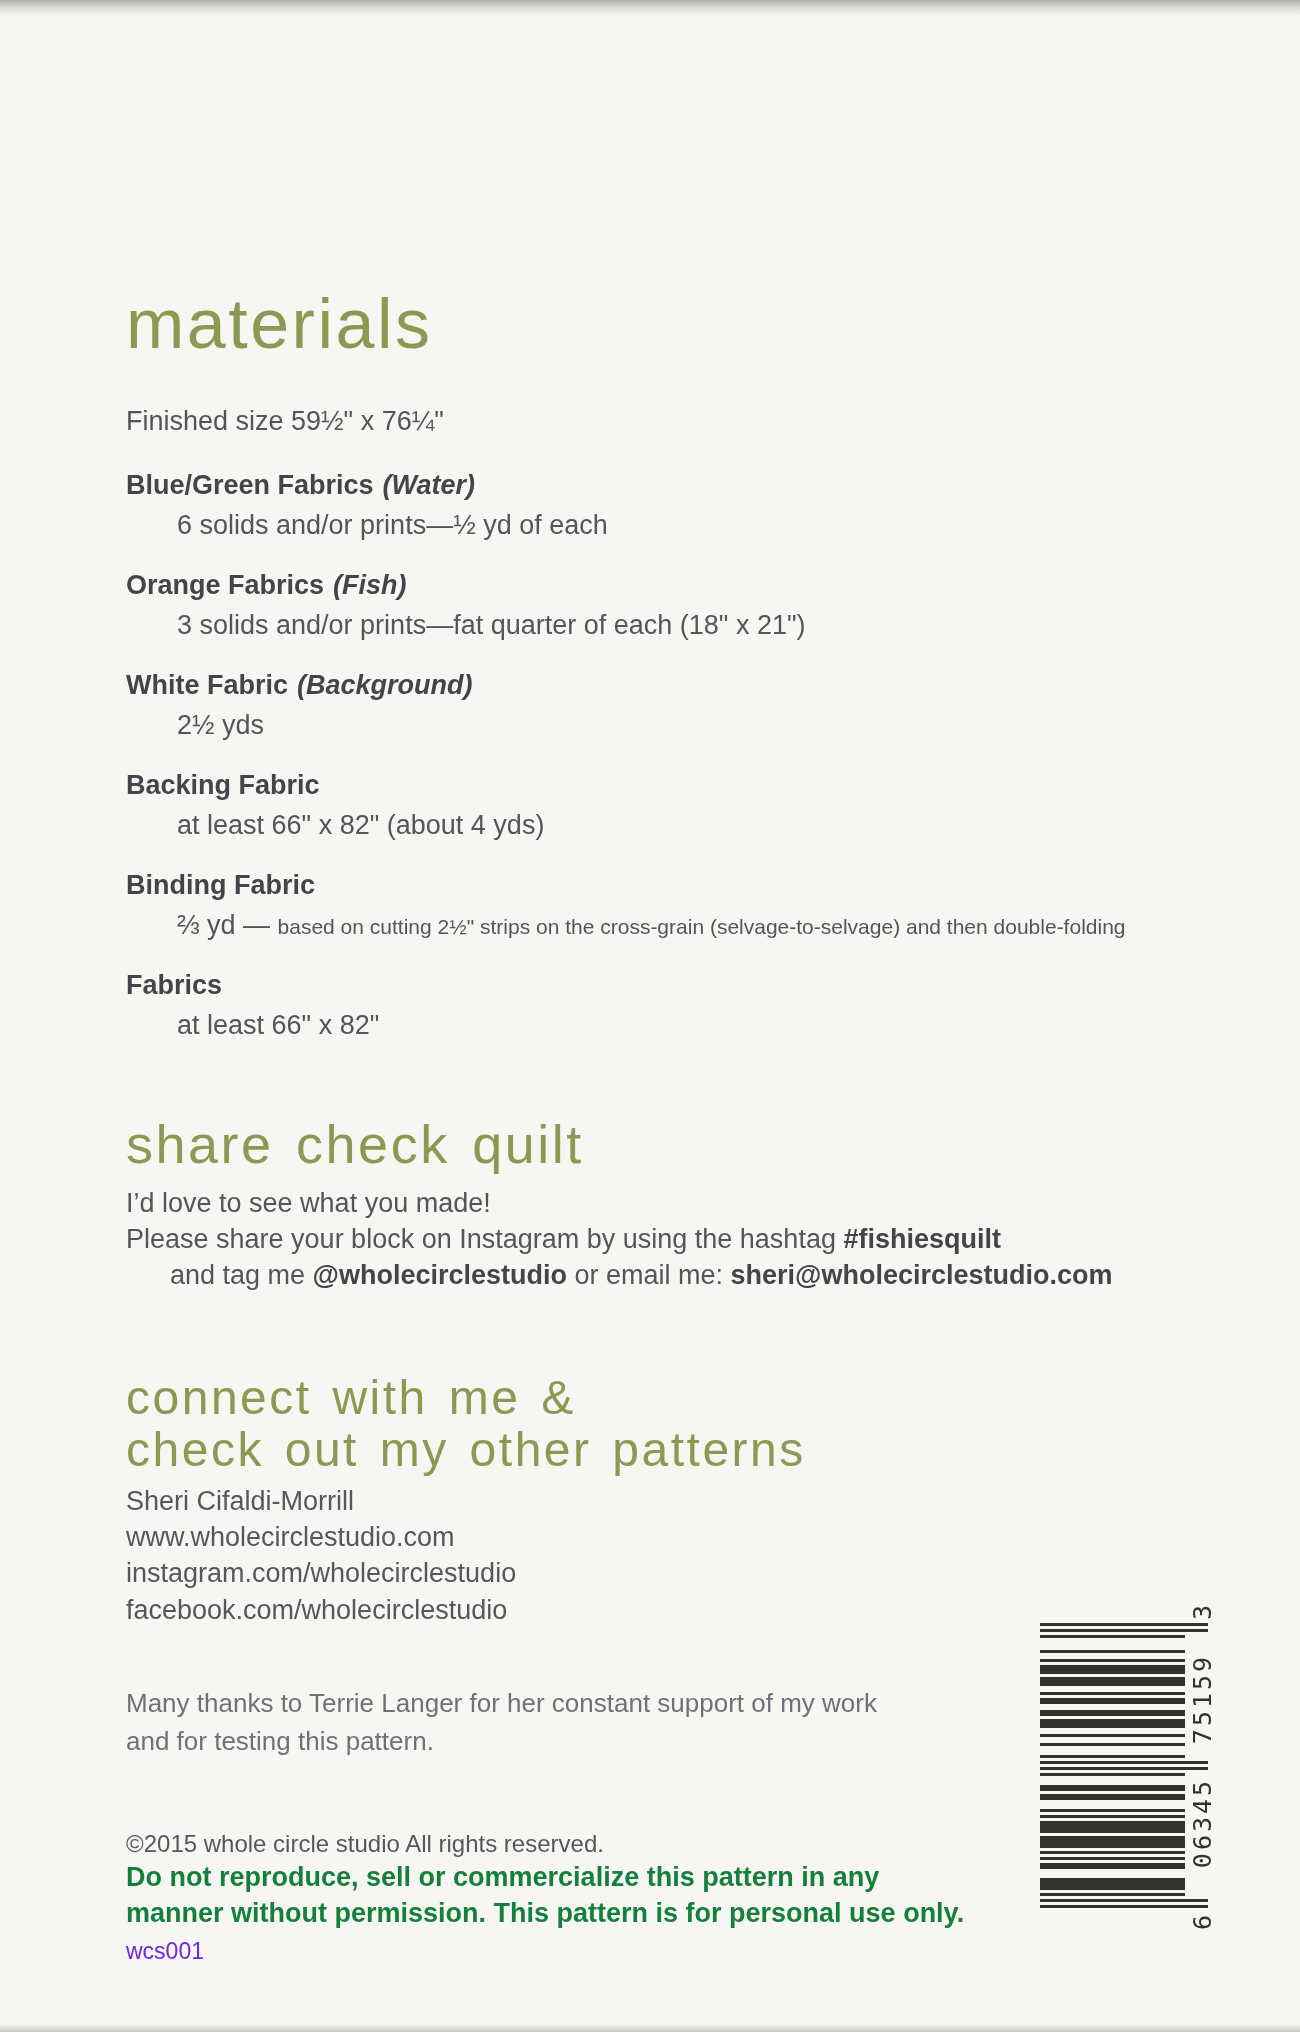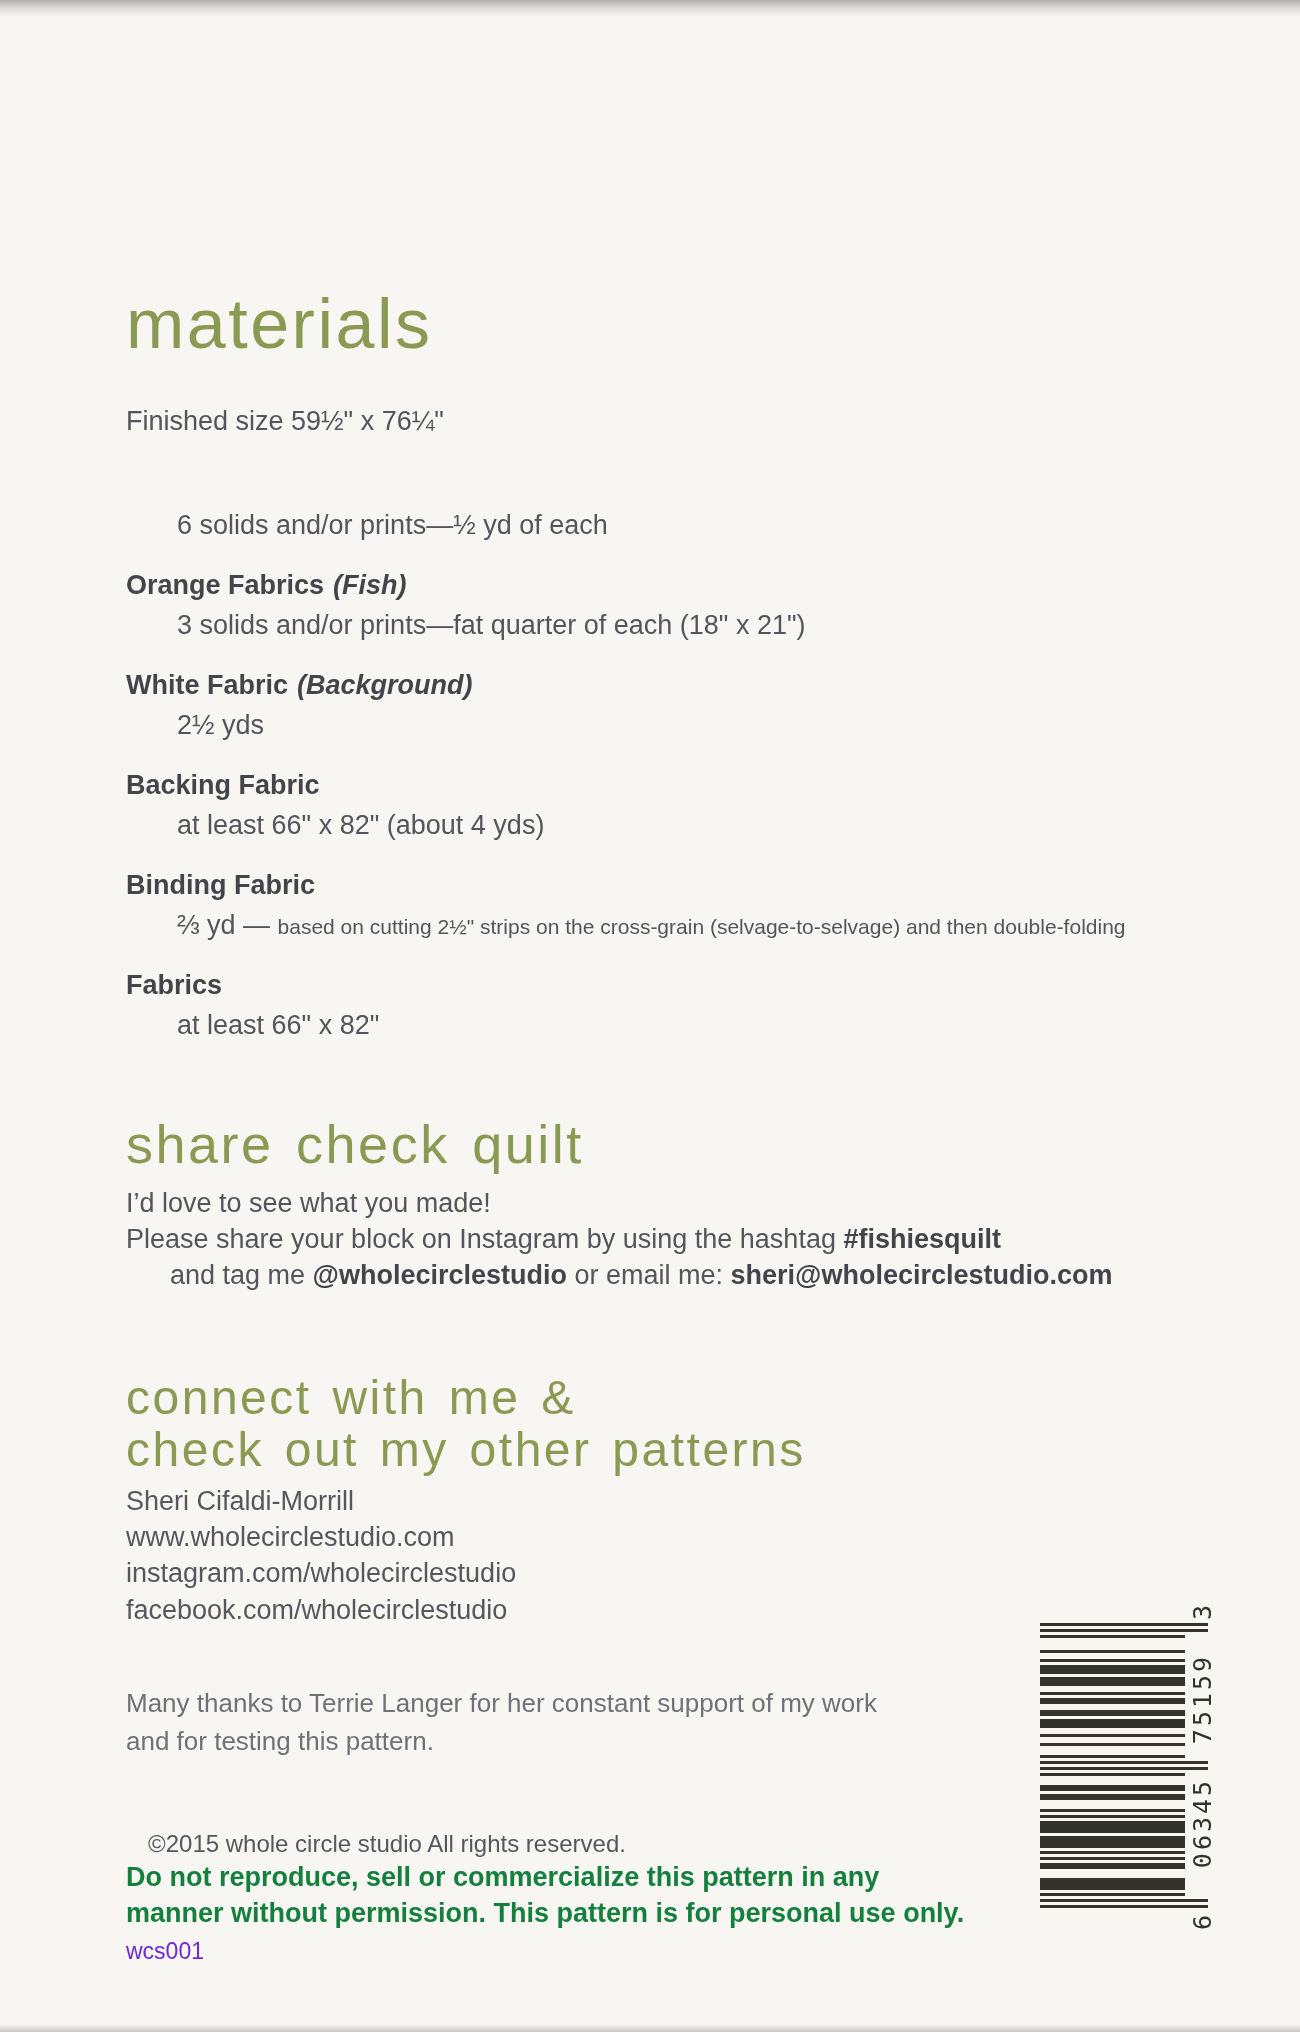--- a/index.html
+++ b/index.html
@@ -75,20 +75,21 @@
 </style>
 </head>
 <body>
 
 <div id="page">
 
   <div class="abs green-heading" style="left:126px;top:288px;font-size:70px;">materials</div>
 
   <div class="abs body-text" style="left:126px;top:404px;">Finished size 59½" x 76¼"</div>
 
+  <div class="abs mat-header" style="left:126px;top:470px;"><span>Blue/Green Fabrics</span><span class="mat-qualifier">(Water)</span></div>
   <div class="abs mat-detail" style="left:177px;top:510px;"><span>6 solids and/or prints—½ yd of each</span><span class="detail-small"></span></div>
 
   <div class="abs mat-header" style="left:126px;top:570px;"><span>Orange Fabrics</span><span class="mat-qualifier">(Fish)</span></div>
   <div class="abs mat-detail" style="left:177px;top:610px;"><span>3 solids and/or prints—fat quarter of each (18" x 21")</span><span class="detail-small"></span></div>
 
   <div class="abs mat-header" style="left:126px;top:670px;"><span>White Fabric</span><span class="mat-qualifier">(Background)</span></div>
   <div class="abs mat-detail" style="left:177px;top:710px;"><span>2½ yds</span><span class="detail-small"></span></div>
 
   <div class="abs mat-header" style="left:126px;top:770px;"><span>Backing Fabric</span><span class="mat-qualifier"></span></div>
   <div class="abs mat-detail" style="left:177px;top:810px;"><span>at least 66" x 82" (about 4 yds)</span><span class="detail-small"></span></div>
@@ -113,21 +114,21 @@
   </div>
 
   <div class="abs links-text" style="left:126px;top:1486px;">Sheri Cifaldi-Morrill</div>
   <div class="abs links-text" style="left:126px;top:1522px;">www.wholecirclestudio.com</div>
   <div class="abs links-text" style="left:126px;top:1595px;">facebook.com/wholecirclestudio</div>
   <div class="abs links-text" style="left:126px;top:1558px;">instagram.com/wholecirclestudio</div>
 
   <div class="abs thanks-text" style="left:126px;top:1688px;">Many thanks to Terrie Langer for her constant support of my work</div>
   <div class="abs thanks-text" style="left:126px;top:1726px;">and for testing this pattern.</div>
 
-  <div class="abs copyright-text" style="left:126px;top:1830px;margin-left:22px;">©2015 whole circle studio  All rights reserved.</div>
+  <div class="abs copyright-text" style="left:126px;top:1830px;">©2015 whole circle studio  All rights reserved.</div>
   <div class="abs notice-text" style="left:126px;top:1862px;">Do not reproduce, sell or commercialize this pattern in any</div>
   <div class="abs notice-text" style="left:126px;top:1898px;">manner without permission. This pattern is for personal use only.</div>
   <div class="abs sku-text" style="left:126px;top:1938px;">wcs001</div>
 
   <div id="barcode" class="abs">
     <div id="barcode-bars"><div class="bc-mod bar guard"></div><div class="bc-mod guard"></div><div class="bc-mod bar guard"></div><div class="bc-mod"></div><div class="bc-mod bar"></div><div class="bc-mod"></div><div class="bc-mod bar"></div><div class="bc-mod bar"></div><div class="bc-mod bar"></div><div class="bc-mod bar"></div><div class="bc-mod"></div><div class="bc-mod"></div><div class="bc-mod"></div><div class="bc-mod bar"></div><div class="bc-mod bar"></div><div class="bc-mod"></div><div class="bc-mod bar"></div><div class="bc-mod"></div><div class="bc-mod bar"></div><div class="bc-mod"></div><div class="bc-mod bar"></div><div class="bc-mod bar"></div><div class="bc-mod bar"></div><div class="bc-mod bar"></div><div class="bc-mod"></div><div class="bc-mod bar"></div><div class="bc-mod bar"></div><div class="bc-mod bar"></div><div class="bc-mod bar"></div><div class="bc-mod"></div><div class="bc-mod bar"></div><div class="bc-mod"></div><div class="bc-mod bar"></div><div class="bc-mod"></div><div class="bc-mod"></div><div class="bc-mod"></div><div class="bc-mod bar"></div><div class="bc-mod bar"></div><div class="bc-mod"></div><div class="bc-mod bar"></div><div class="bc-mod bar"></div><div class="bc-mod"></div><div class="bc-mod"></div><div class="bc-mod"></div><div class="bc-mod bar"></div><div class="bc-mod guard"></div><div class="bc-mod bar guard"></div><div class="bc-mod guard"></div><div class="bc-mod bar guard"></div><div class="bc-mod guard"></div><div class="bc-mod bar"></div><div class="bc-mod"></div><div class="bc-mod"></div><div class="bc-mod"></div><div class="bc-mod bar"></div><div class="bc-mod"></div><div class="bc-mod"></div><div class="bc-mod bar"></div><div class="bc-mod"></div><div class="bc-mod"></div><div class="bc-mod bar"></div><div class="bc-mod bar"></div><div class="bc-mod bar"></div><div class="bc-mod"></div><div class="bc-mod bar"></div><div class="bc-mod bar"></div><div class="bc-mod"></div><div class="bc-mod"></div><div class="bc-mod bar"></div><div class="bc-mod bar"></div><div class="bc-mod"></div><div class="bc-mod bar"></div><div class="bc-mod"></div><div class="bc-mod"></div><div class="bc-mod bar"></div><div class="bc-mod bar"></div><div class="bc-mod bar"></div><div class="bc-mod"></div><div class="bc-mod bar"></div><div class="bc-mod bar"></div><div class="bc-mod bar"></div><div class="bc-mod"></div><div class="bc-mod bar"></div><div class="bc-mod"></div><div class="bc-mod"></div><div class="bc-mod bar"></div><div class="bc-mod"></div><div class="bc-mod"></div><div class="bc-mod"></div><div class="bc-mod"></div><div class="bc-mod bar"></div><div class="bc-mod"></div><div class="bc-mod bar guard"></div><div class="bc-mod guard"></div><div class="bc-mod bar guard"></div></div>
     <span class="bc-digit bc-g1">6</span>
     <span class="bc-digit bc-g2">06345</span>
     <span class="bc-digit bc-g3">75159</span>
     <span class="bc-digit bc-g4">3</span>

